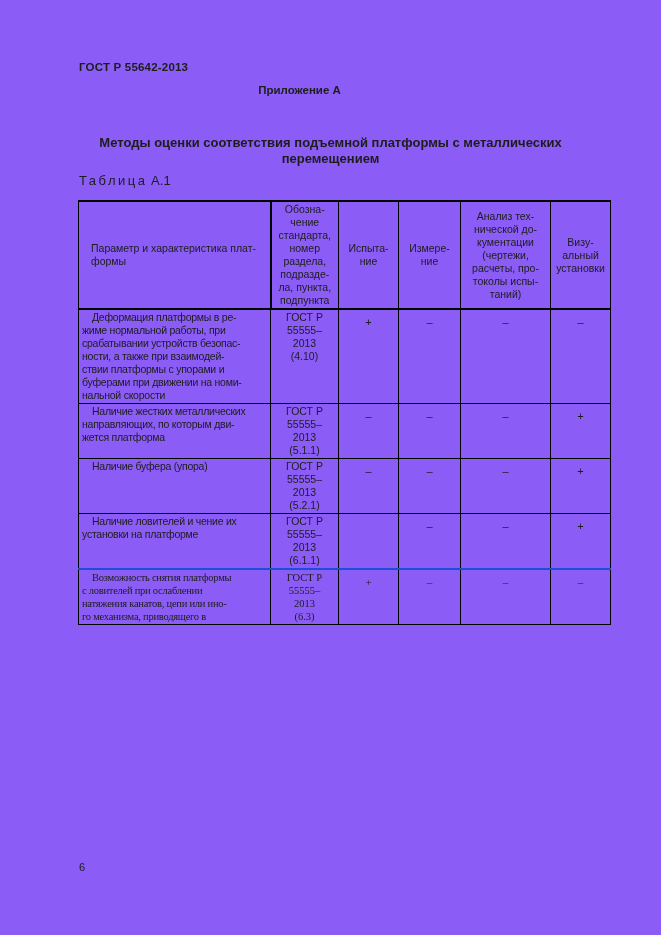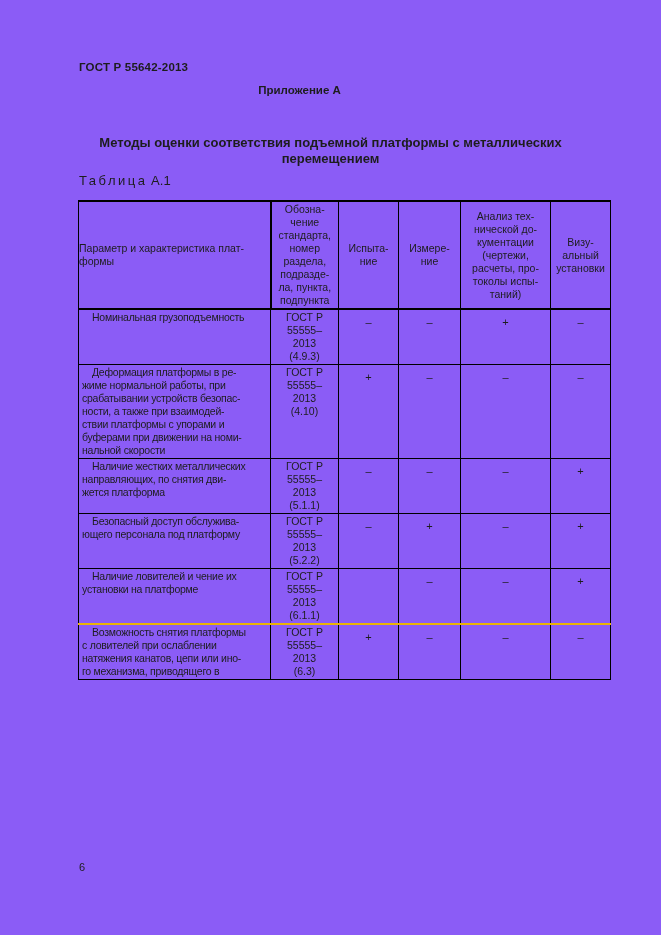--- a/index.html
+++ b/index.html
@@ -98,21 +98,22 @@
     padding: 1px 1px;
     white-space: pre-line;
   }
   td.mark {
     vertical-align: top;
     text-align: center;
     padding-top: 6px;
     font-size: 11px;
   }
   tr.thick-top td {
-    border-top: 2px solid #eab308;
+    border-top: 2px solid #1d4ed8;
+    font-family: Liberation Serif, serif;
   }
   .page-number {
     position: absolute;
     left: 79px; top: 861px;
     font-size: 11px;
   }
 </style>
 </head>
 <body>
 
@@ -133,21 +134,21 @@
     <colgroup>
       <col style="width:192px">
       <col style="width:68px">
       <col style="width:60px">
       <col style="width:62px">
       <col style="width:90px">
       <col style="width:60px">
     </colgroup>
     <tbody>
       <tr class="header-row" style="height:105px">
-        <th class="param-h" style="text-align:left; padding-left:0;">Параметр и характеристика плат-
+        <th class="param-h" style="text-align:left; padding-left:12px;">Параметр и характеристика плат-
 формы</th>
         <th>Обозна-
 чение
 стандарта,
 номер
 раздела,
 подразде-
 ла, пункта,
 подпункта</th>
         <th>Испыта-
@@ -159,31 +160,20 @@
 кументации
 (чертежи,
 расчеты, про-
 токолы испы-
 таний)</th>
         <th>Визу-
 альный
 установки</th>
       </tr>
 
-      <tr style="height:52px">
-        <td class="param">Номинальная грузоподъемность</td>
-        <td class="std">ГОСТ Р
-55555–
-2013
-(4.9.3)</td>
-        <td class="mark">–</td>
-        <td class="mark">–</td>
-        <td class="mark">+</td>
-        <td class="mark">–</td>
-      </tr>
 
 
 
       <tr style="height:87px">
         <td class="param">Деформация платформы в ре-
 жиме нормальной работы, при
 срабатывании устройств безопас-
 ности, а также при взаимодей-
 ствии платформы с упорами и
 буферами при движении на номи-
@@ -194,45 +184,44 @@
 (4.10)</td>
         <td class="mark">+</td>
         <td class="mark">–</td>
         <td class="mark">–</td>
         <td class="mark">–</td>
       </tr>
 
 
       <tr style="height:52px">
         <td class="param">Наличие жестких металлических
-направляющих, по снятия дви-
+направляющих, по которым дви-
 жется платформа</td>
         <td class="std">ГОСТ Р
 55555–
 2013
 (5.1.1)</td>
         <td class="mark">–</td>
         <td class="mark">–</td>
         <td class="mark">–</td>
         <td class="mark">+</td>
       </tr>
 
-
-      <tr style="height:52px">
-        <td class="param">Безопасный доступ обслужива-
-ющего персонала под платформу</td>
-        <td class="std">ГОСТ Р
-55555–
-2013
-(5.2.2)</td>
-        <td class="mark">–</td>
-        <td class="mark">+</td>
-        <td class="mark">–</td>
-        <td class="mark">+</td>
-      </tr>
+      <tr style="height:53px">
+        <td class="param">Наличие буфера (упора)</td>
+        <td class="std">ГОСТ Р
+55555–
+2013
+(5.2.1)</td>
+        <td class="mark">–</td>
+        <td class="mark">–</td>
+        <td class="mark">–</td>
+        <td class="mark">+</td>
+      </tr>
+
 
       <tr style="height:51px">
         <td class="param">Наличие ловителей и чение их
 установки на платформе</td>
         <td class="std">ГОСТ Р
 55555–
 2013
 (6.1.1)</td>
         <td class="mark"></td>
         <td class="mark">–</td>

